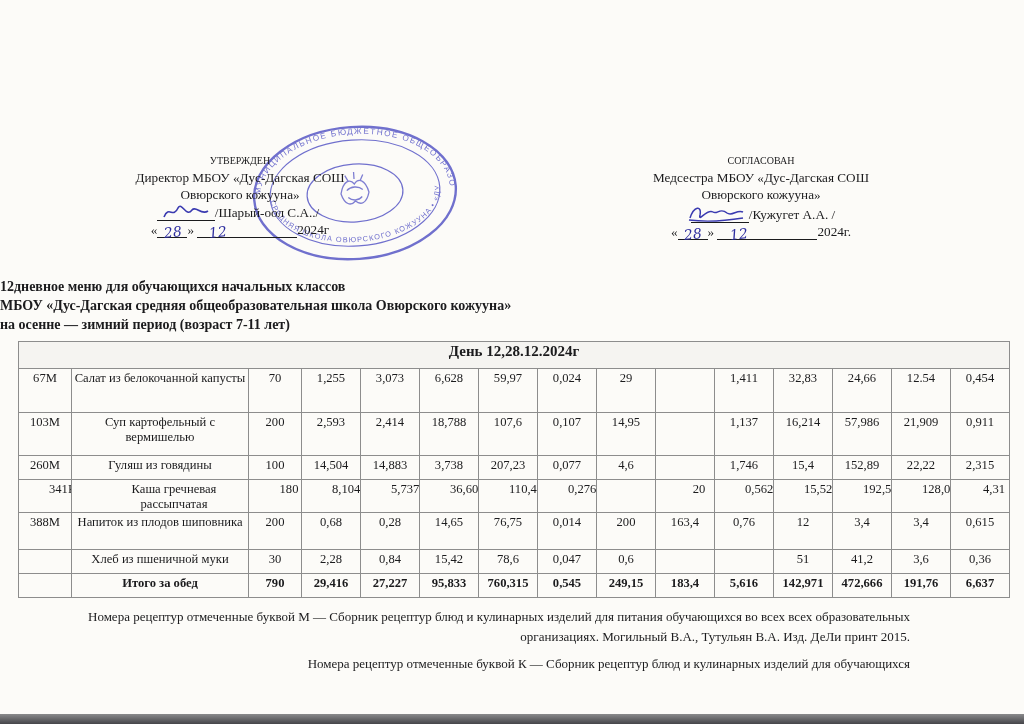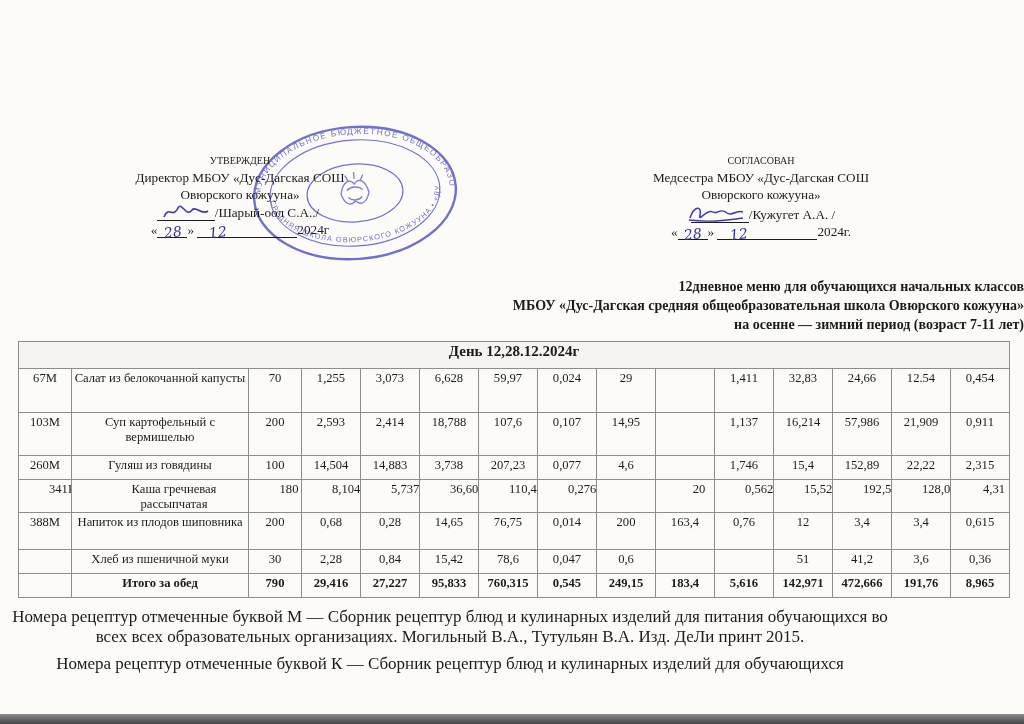--- a/index.html
+++ b/index.html
@@ -28,21 +28,21 @@
   .u-year{width:58px;}
   .hand{
     display:inline-block;font-style:italic;color:#2e2ea0;font-size:14px;
     transform:rotate(-7deg);font-family:"DejaVu Serif",serif;
   }
   .sig-scribble{vertical-align:bottom;margin-right:-54px;position:relative;z-index:2;}
   
   .stamp{position:absolute;left:248px;top:120px;opacity:.78;transform:rotate(-4deg);pointer-events:none;}
   
   .doc-title{
-    position:absolute;left:0;top:277px;width:1024px;text-align:right;
+    position:absolute;left:0;top:277px;width:1024px;text-align:left;
     font-weight:bold;font-size:14px;line-height:19px;
   }
   
   table.menu{
     position:absolute;left:18px;top:341px;width:991px;
     border-collapse:collapse;table-layout:fixed;
     font-size:12.6px;
     border-radius:29px;
   }
   table.menu td{
@@ -52,21 +52,21 @@
   td.day-header{
     font-weight:bold;font-size:15px;background:#f5f4f1;height:24px;
     padding-top:3px;line-height:18px;
   }
   td.code-cell{text-align:left;padding-left:6px;}
   td.dish-cell{text-align:left;padding-left:7px;line-height:14.5px;}
   tr.rh0 td{height:41px;} tr.rh1 td{height:40px;} tr.rh2 td{height:21px;}
   tr.rh3 td{height:19px;padding-left:30px;} tr.rh4 td{height:34px;} tr.rh5 td{height:21px;}
   tr.totals td{height:21px;font-weight:bold;}
   
-  .note{position:absolute;left:4px;width:892px;font-size:17px;line-height:19.5px;text-align:center;}
+  .note{position:absolute;left:18px;width:892px;font-size:13px;line-height:19.5px;text-align:right;}
   .note1{top:607px;}
   .note2{top:654px;}
 </style>
 </head>
 <body>
 
 <div class="page">
 
   <svg class="stamp" width="214" height="146" viewBox="0 0 214 146">
     <g stroke="#4a4ac2" fill="none">
@@ -267,21 +267,21 @@
       <td>27,227</td>
       <td>95,833</td>
       <td>760,315</td>
       <td>0,545</td>
       <td>249,15</td>
       <td>183,4</td>
       <td>5,616</td>
       <td>142,971</td>
       <td>472,666</td>
       <td>191,76</td>
-      <td>8,965</td>
+      <td>6,637</td>
     </tr>
   </tbody>
     </table>
 
   <div class="note note1">Номера рецептур отмеченные буквой М — Сборник рецептур блюд и кулинарных изделий для питания обучающихся во всех всех образовательных организациях. Могильный В.А., Тутульян В.А. Изд. ДеЛи принт 2015.</div>
   <div class="note note2">Номера рецептур отмеченные буквой К — Сборник рецептур блюд и кулинарных изделий для  обучающихся</div>
 
   <div class="scan-bottom-edge"></div>
 </div>
 

